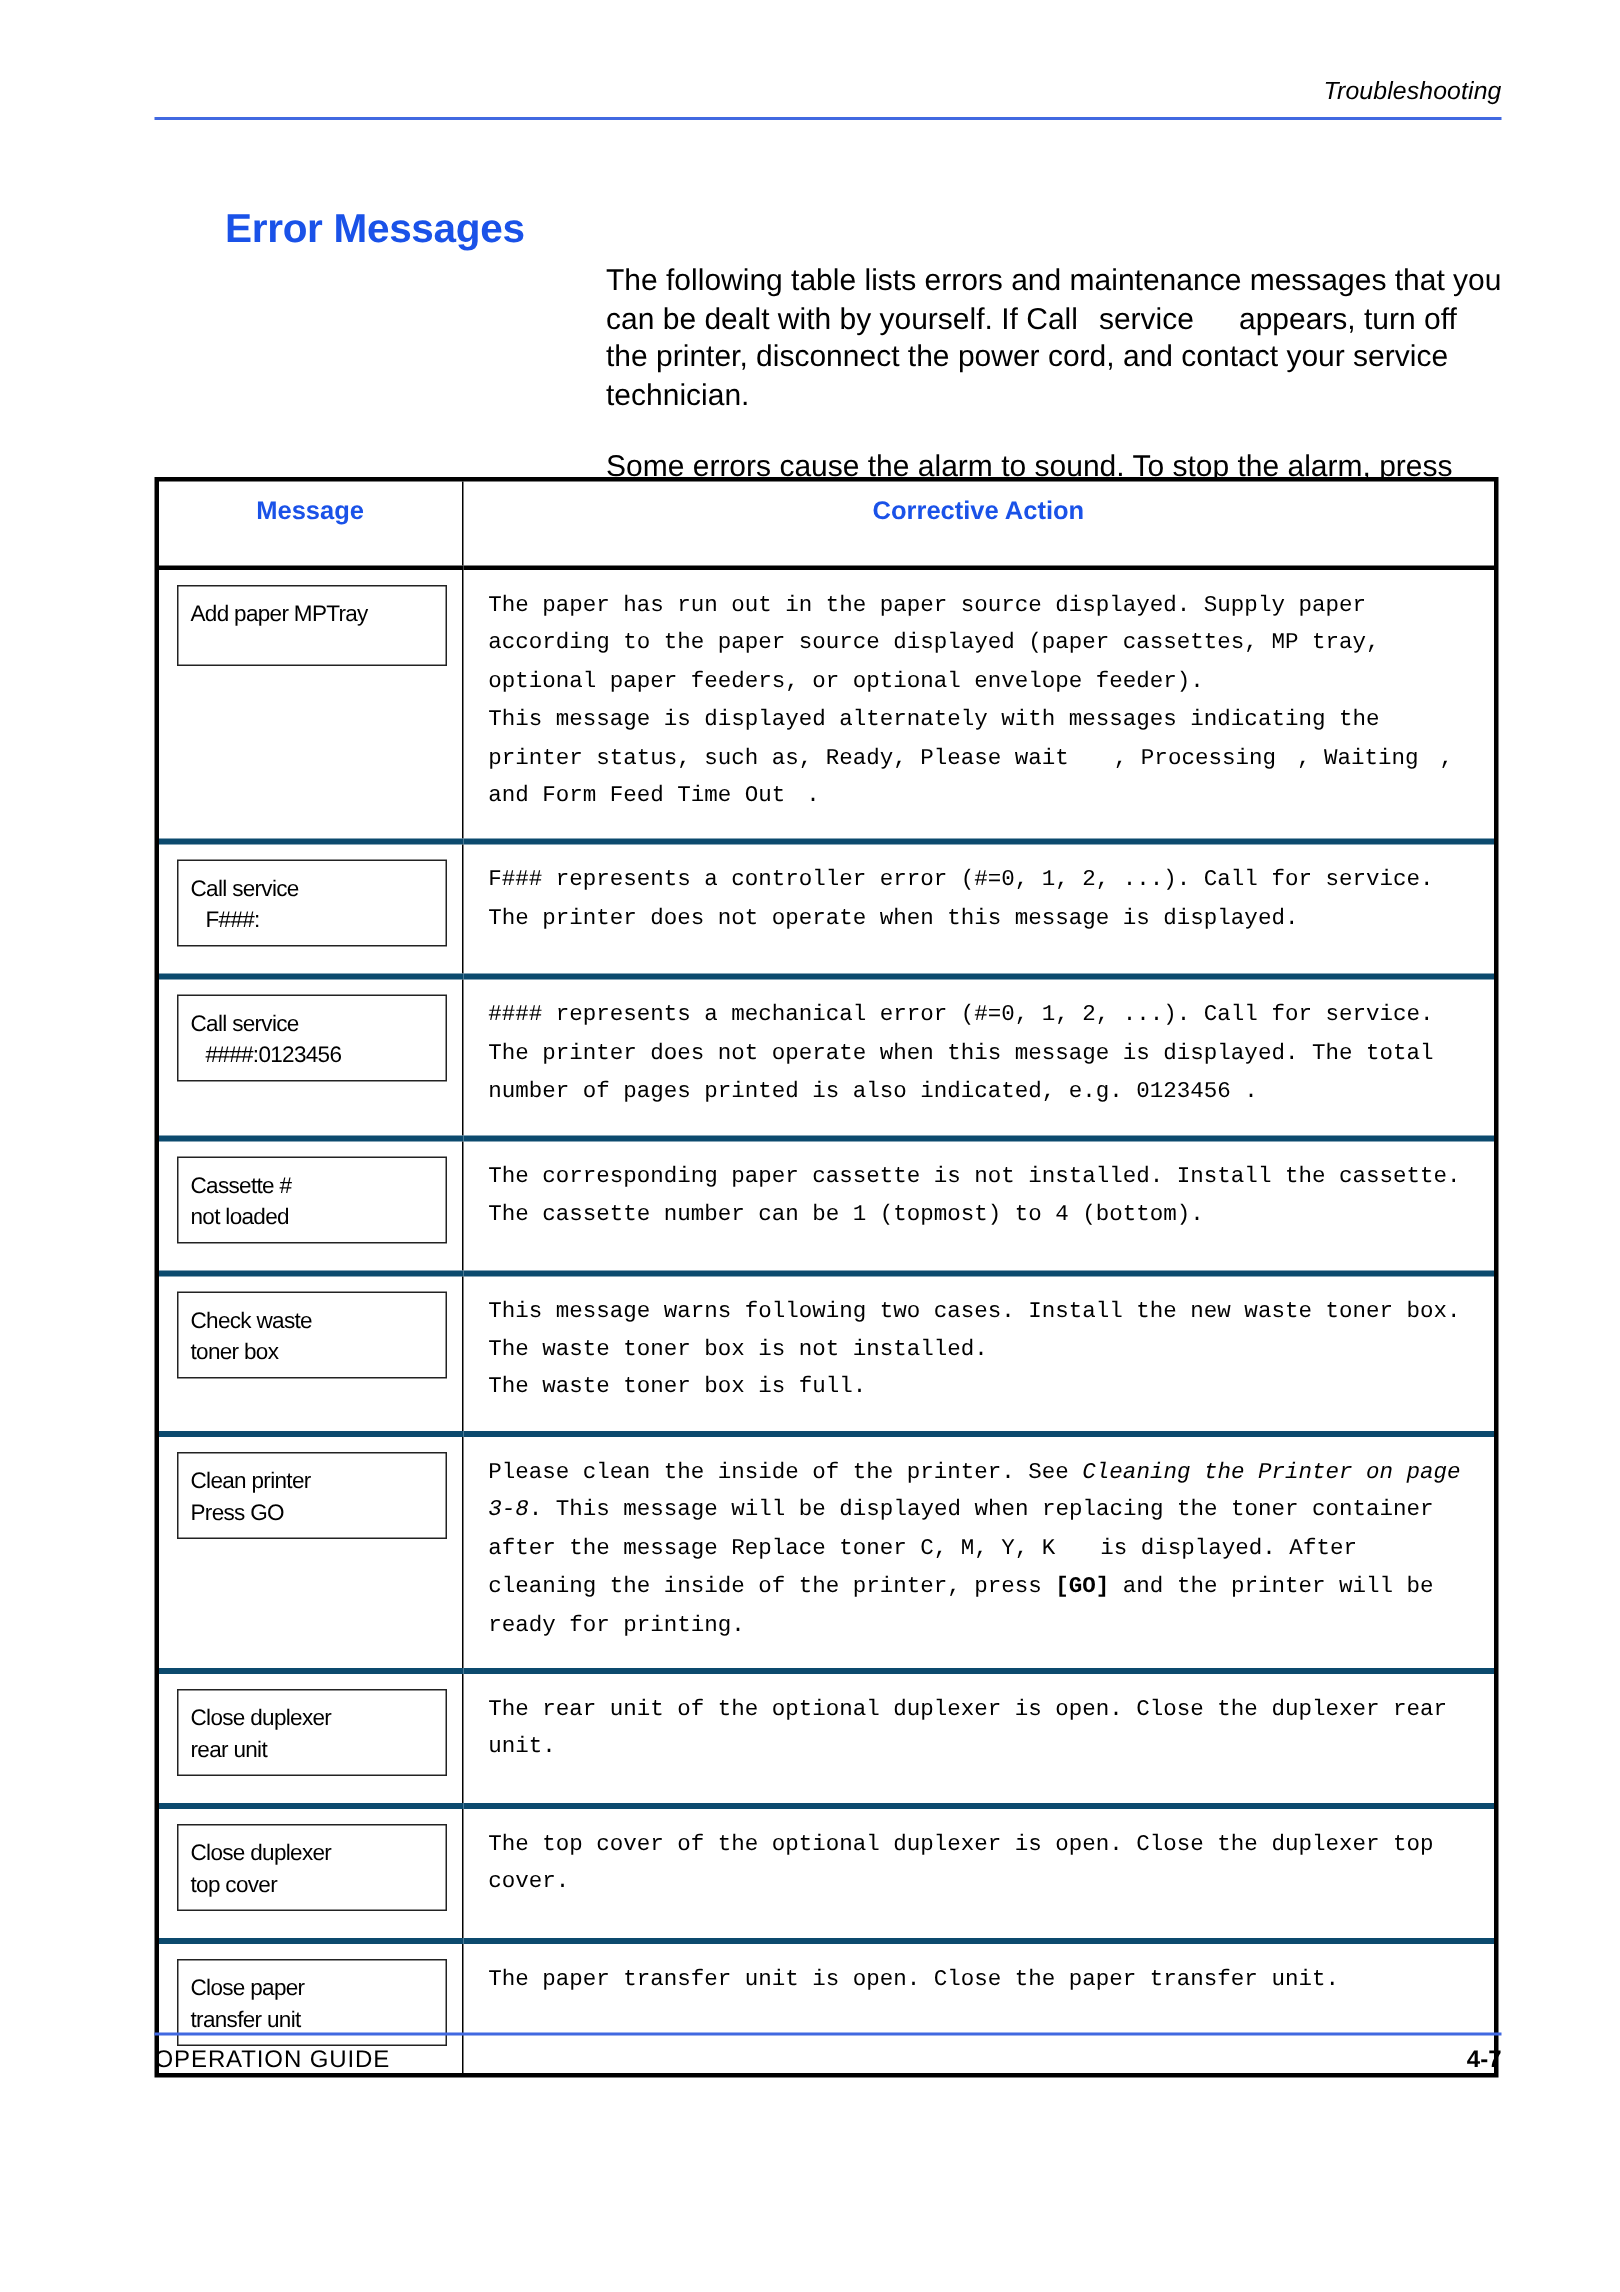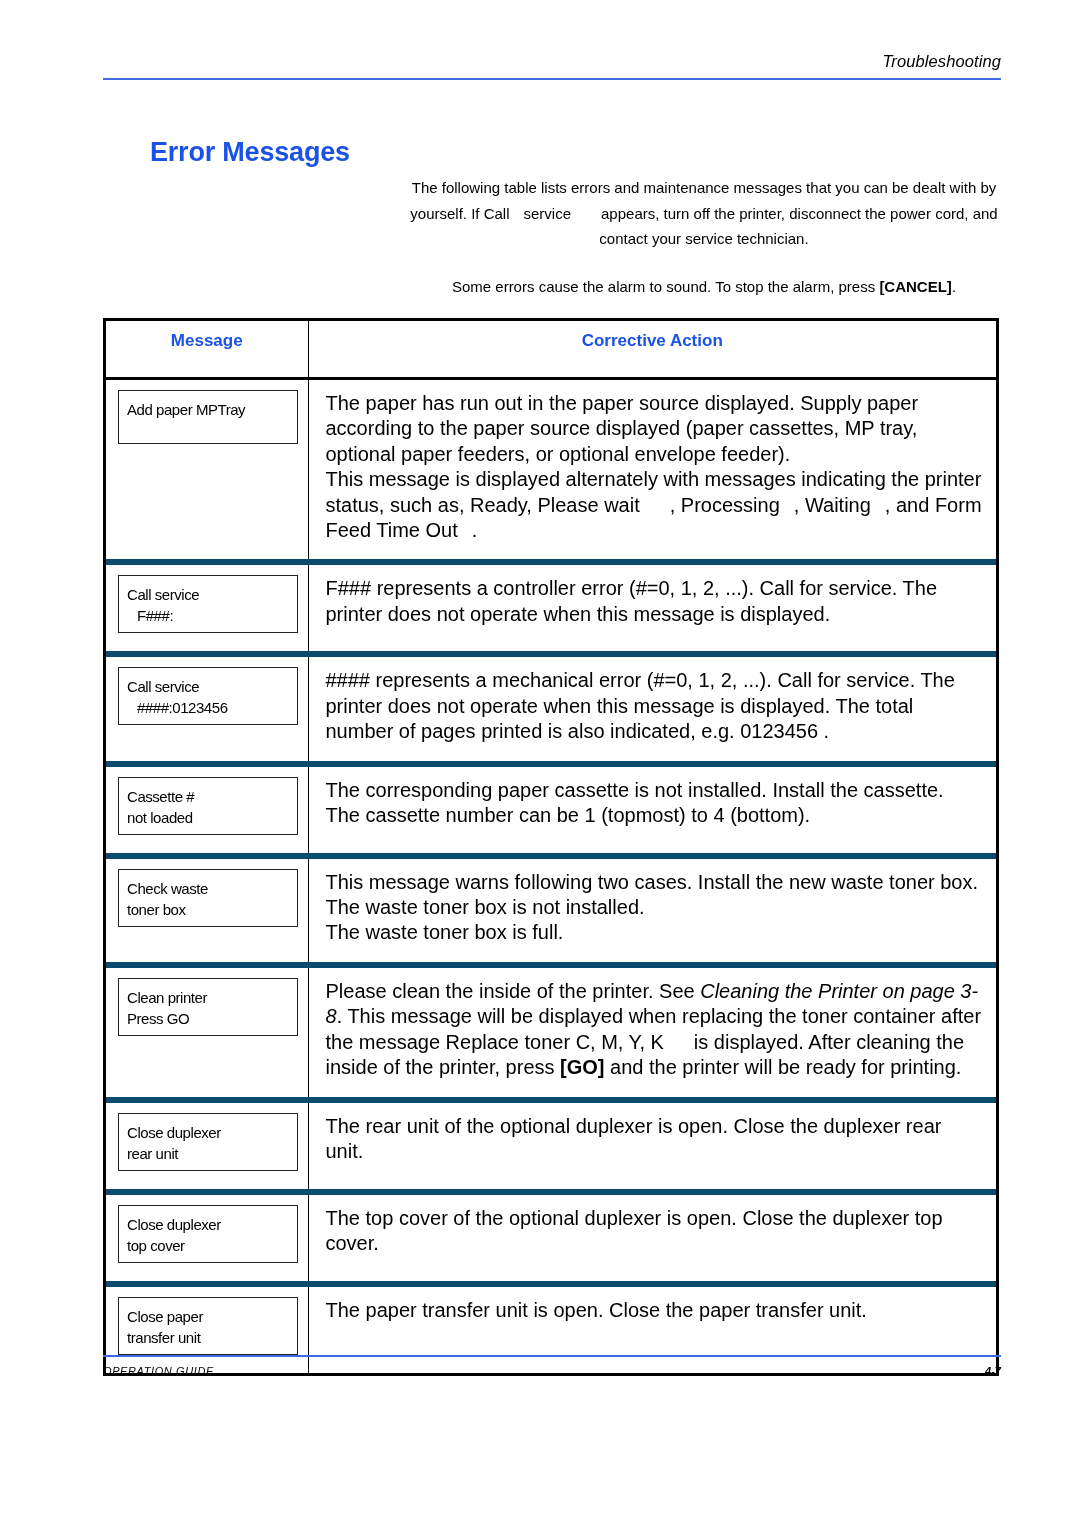--- a/index.html
+++ b/index.html
@@ -58,24 +58,23 @@
     line-height: 1.1;
     margin-left: 44px;
   }
 
   
   .intro {
     position: absolute;
     left: 393px;
     top: 175px;
     width: 600px;
-    font-size: 15px;
+    font-size: 20px;
     line-height: 25.5px;
     color: #000;
-    text-align: center;
   }
   .intro p { margin: 0; }
   .intro p.spaced { margin-top: 22px; }
   .gap-s { display: inline-block; width: 14px; }
   .gap-m { display: inline-block; width: 30px; }
   .b { font-weight: bold; }
 
   
   .tbl-wrap {
     position: absolute;
@@ -99,33 +98,34 @@
     padding: 10px 0 26px 0;
     font-size: 17px;
     font-weight: bold;
     color: #1A52E8;
     text-align: center;
     vertical-align: middle;
   }
   thead th.th-msg { border-right: 1px solid #000; }
 
   tbody td {
-    border-top: 6px solid #0c4a6e;
+    border-top: 4px solid #0c4a6e;
     vertical-align: top;
     background: #fff;
   }
   tbody tr:first-child td { border-top: none; }
   td.cell-msg {
     border-right: 1px solid #000;
     padding: 10px 10px 18px 12px;
   }
   td.cell-act {
     padding: 11px 14px 16px 17px;
-    font-size: 20px;
+    font-size: 15px;
     line-height: 25.4px;
+    font-family: Liberation Mono, monospace;
   }
 
   
   .lcd {
     border: 1px solid #222;
     box-sizing: border-box;
     padding: 8px 7px 6px 8px;
     font-size: 15px;
     line-height: 21px;
     letter-spacing: -0.45px;
@@ -149,22 +149,21 @@
   .footer-rule {
     height: 2px;
     background: #4169E1;
     width: 100%;
   }
   .footer-row {
     margin-top: 8px;
     display: flex;
     justify-content: space-between;
     align-items: center;
-    font-style: italic;
-    font-size: 11px;
+    font-size: 16px;
     letter-spacing: 0.6px;
   }
   .footer-left { font-weight: normal; }
   .footer-right { font-weight: bold; letter-spacing: 0; }
 </style>
 </head>
 <body>
 
 <div class="page">
 

